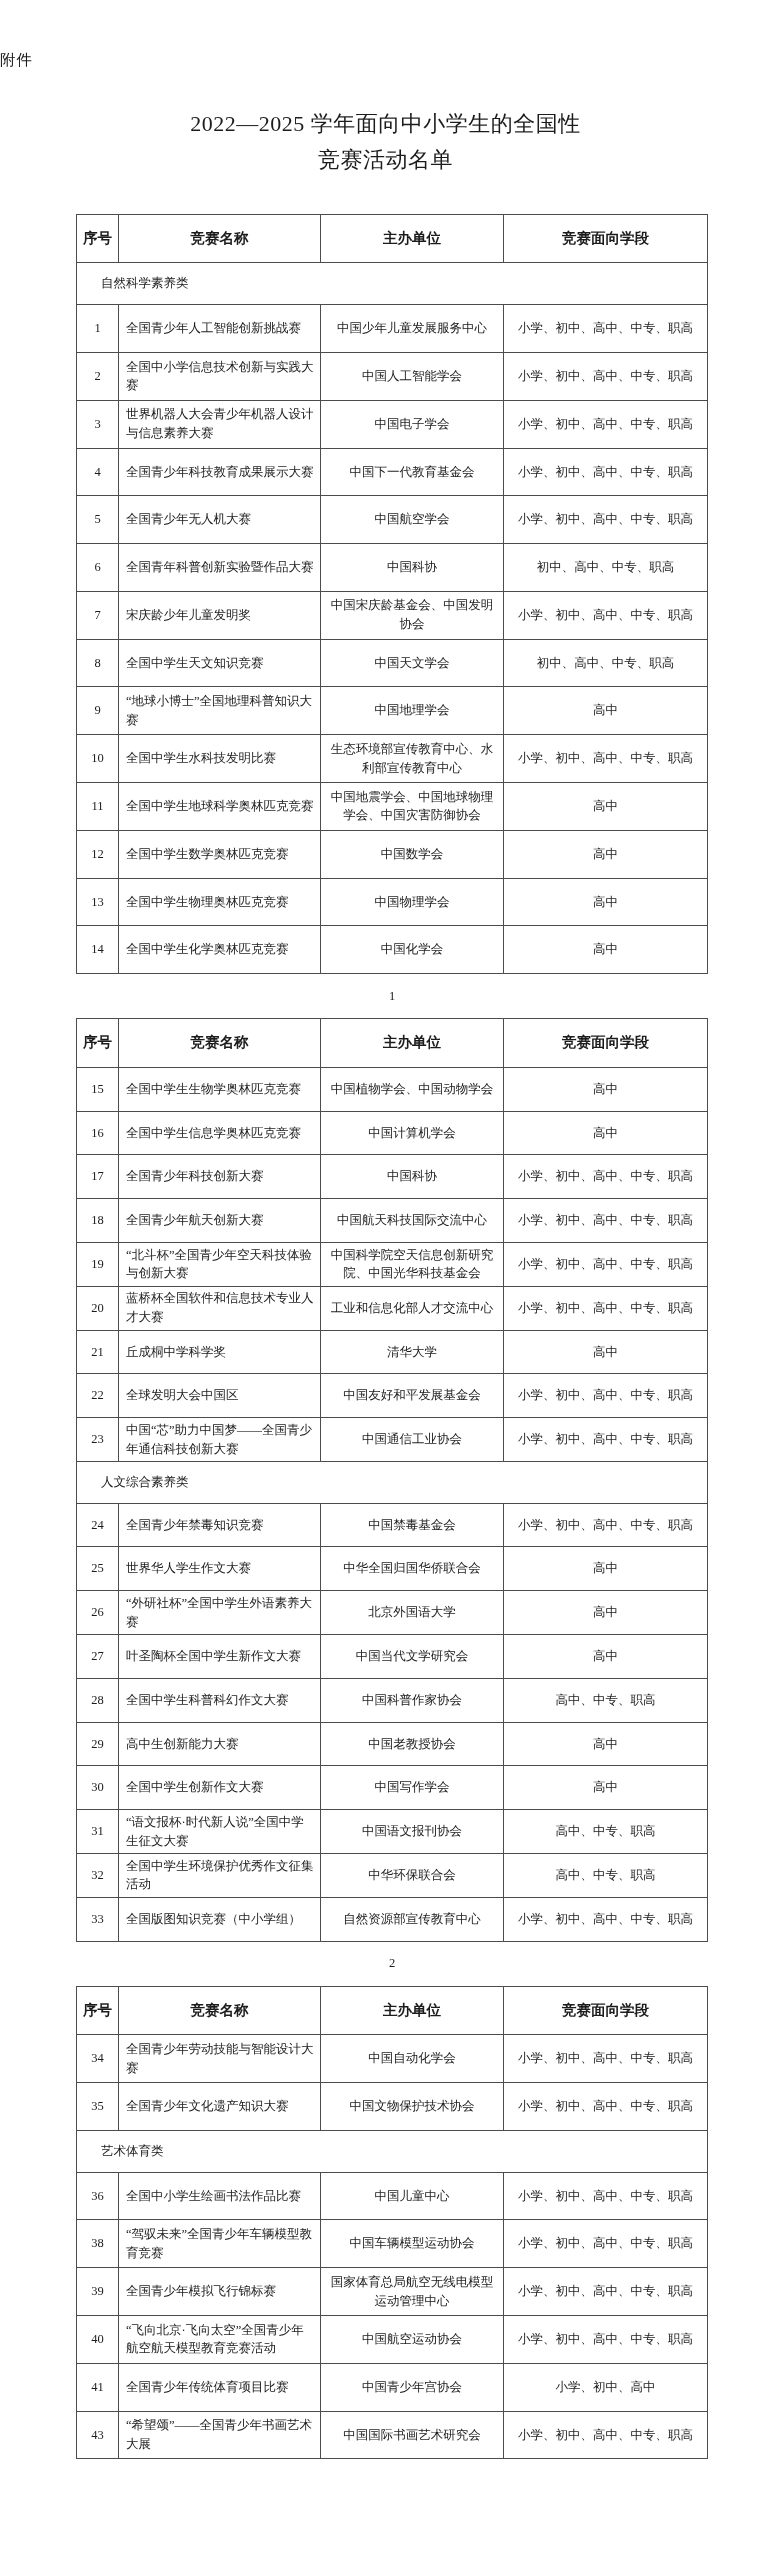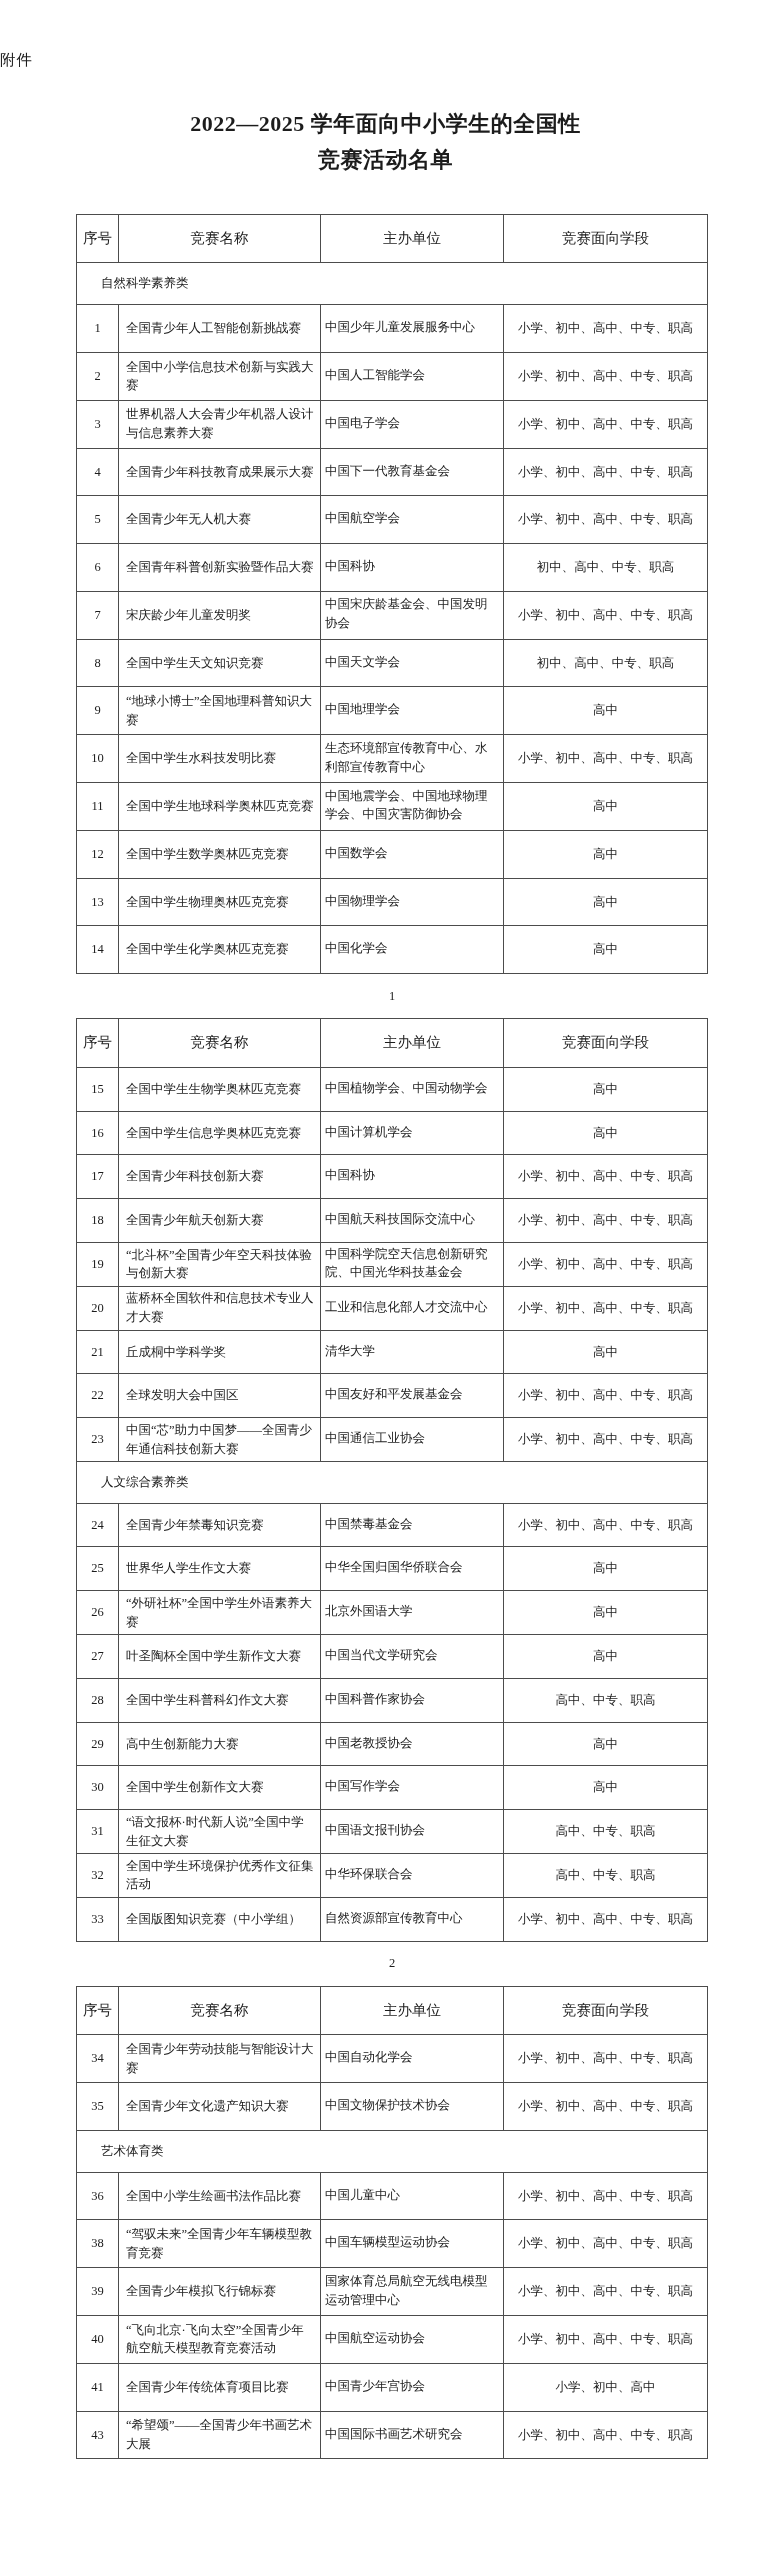--- a/index.html
+++ b/index.html
@@ -12,54 +12,54 @@
     overflow: hidden;
   }
   .attachment {
     padding-top: 50px;
     font-size: 15.4px;
     letter-spacing: 1px;
   }
   .doc-title {
     margin-top: 35px;
     text-align: center;
-    font-weight: bold;
+    font-weight: normal;
     font-size: 22px;
     line-height: 1.65;
     letter-spacing: 0.5px;
   }
   .doc-table {
     border-collapse: collapse;
     table-layout: fixed;
     width: 632px;
     margin-left: 76px;
     border: 1.9px solid #4c4c4c;
   }
   .doc-table th, .doc-table td {
     border: 1px solid #4c4c4c;
     vertical-align: middle;
     word-break: break-all;
   }
   .doc-table th {
     height: 44px;
     font-size: 14.5px;
-    font-weight: normal;
+    font-weight: bold;
     text-align: center;
     padding: 1.9px 2.9px;
   }
   .doc-table td {
     font-size: 12.5px;
     line-height: 1.5;
     padding: 1.9px 3.9px;
   }
   .t1 tbody td, .t3 tbody td { height: 43px; }
   .t2 tbody td { height: 39px; }
   td.col-no    { text-align: center; }
   td.col-name  { text-align: left; padding-left: 7px; padding-right: 4.8px; }
-  td.col-org   { text-align: left; font-family: Liberation Mono, monospace; }
+  td.col-org   { text-align: center; }
   td.col-stage { text-align: center; }
   td.section-cell {
     text-align: left;
     padding-left: 24px;
     height: 37px !important;
     font-size: 12.5px;
   }
   .pagenum {
     width: 632px;
     margin: 14.5px 0 14.5px 76px;

